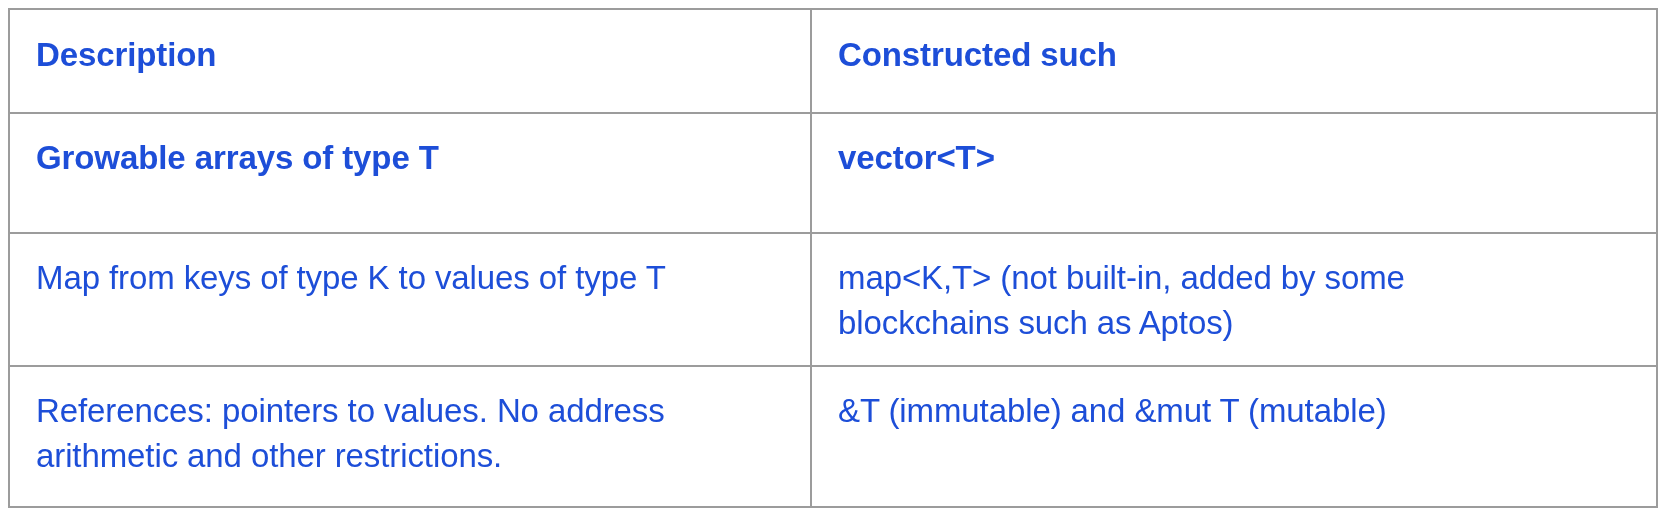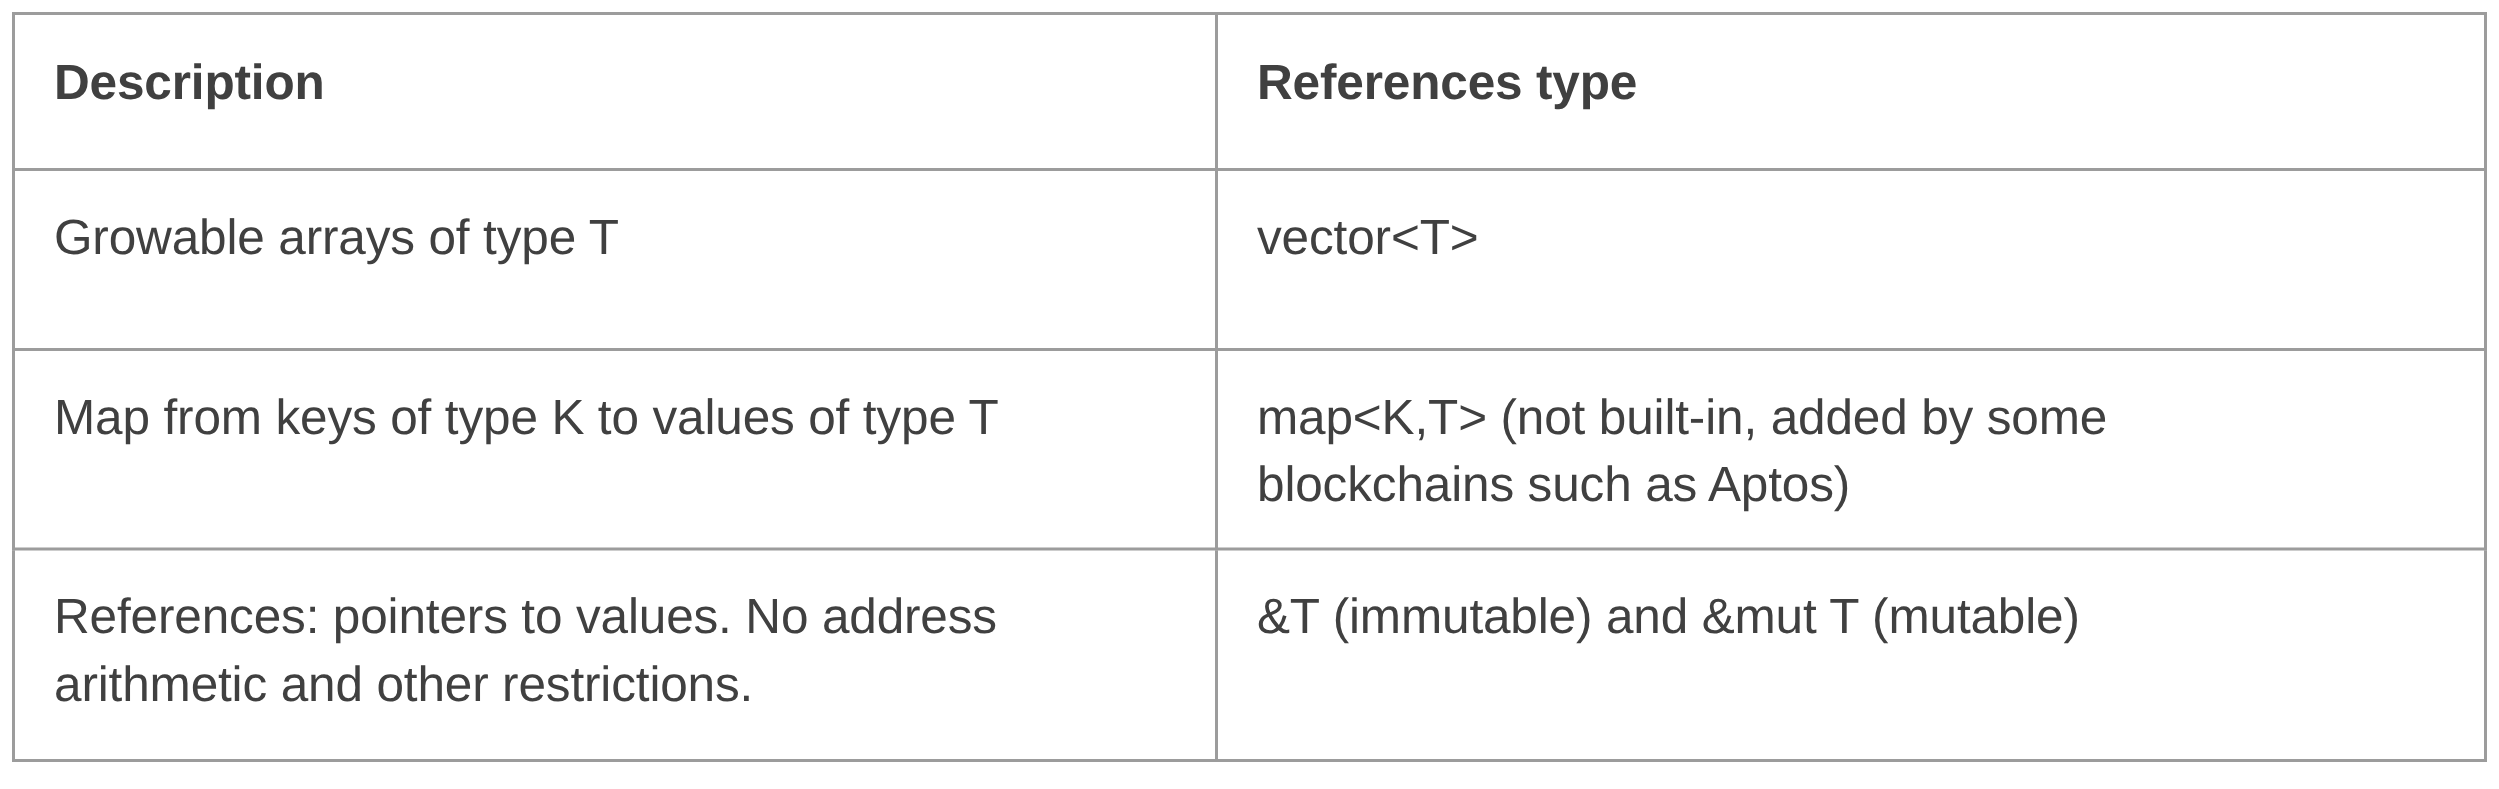--- a/index.html
+++ b/index.html
@@ -39,36 +39,36 @@
 
   .types-table th,
   .types-table td {
     border: 2px solid #9c9c9c;
     vertical-align: top;
     text-align: left;
     padding: 21px 26px 20px 26px;
     font-size: 33px;
     line-height: 45px;
     letter-spacing: -0.1px;
-    color: #404040;
+    color: #1d4ed8;
     background: #ffffff;
   }
 
   .types-table thead th {
     font-weight: bold;
     height: 104px;
     box-sizing: border-box;
     padding-top: 22px;
   }
 
   .types-table tbody td {
     font-weight: normal;
   }
 
-  .types-table tbody tr.row-vector td { height: 120px; box-sizing: border-box; }
+  .types-table tbody tr.row-vector td { height: 120px; box-sizing: border-box; font-weight: bold; }
   .types-table tbody tr.row-map td { height: 133px; box-sizing: border-box; margin-top: 40px; }
   .types-table tbody tr.row-reference td { height: 141px; box-sizing: border-box; }
 
   .cell-text {
     display: block;
     white-space: pre-line;
   }
 </style>
 </head>
 <body>
@@ -80,21 +80,21 @@
       <col class="col-description">
       <col class="col-constructed">
     </colgroup>
 
     <thead>
       <tr>
         <th>
           <span class="cell-text">Description</span>
         </th>
         <th>
-          <span class="cell-text">References type</span>
+          <span class="cell-text">Constructed such</span>
         </th>
       </tr>
     </thead>
 
     <tbody>
 
       <tr class="row-vector">
         <td>
           <span class="cell-text">Growable arrays of type T</span>
         </td>

